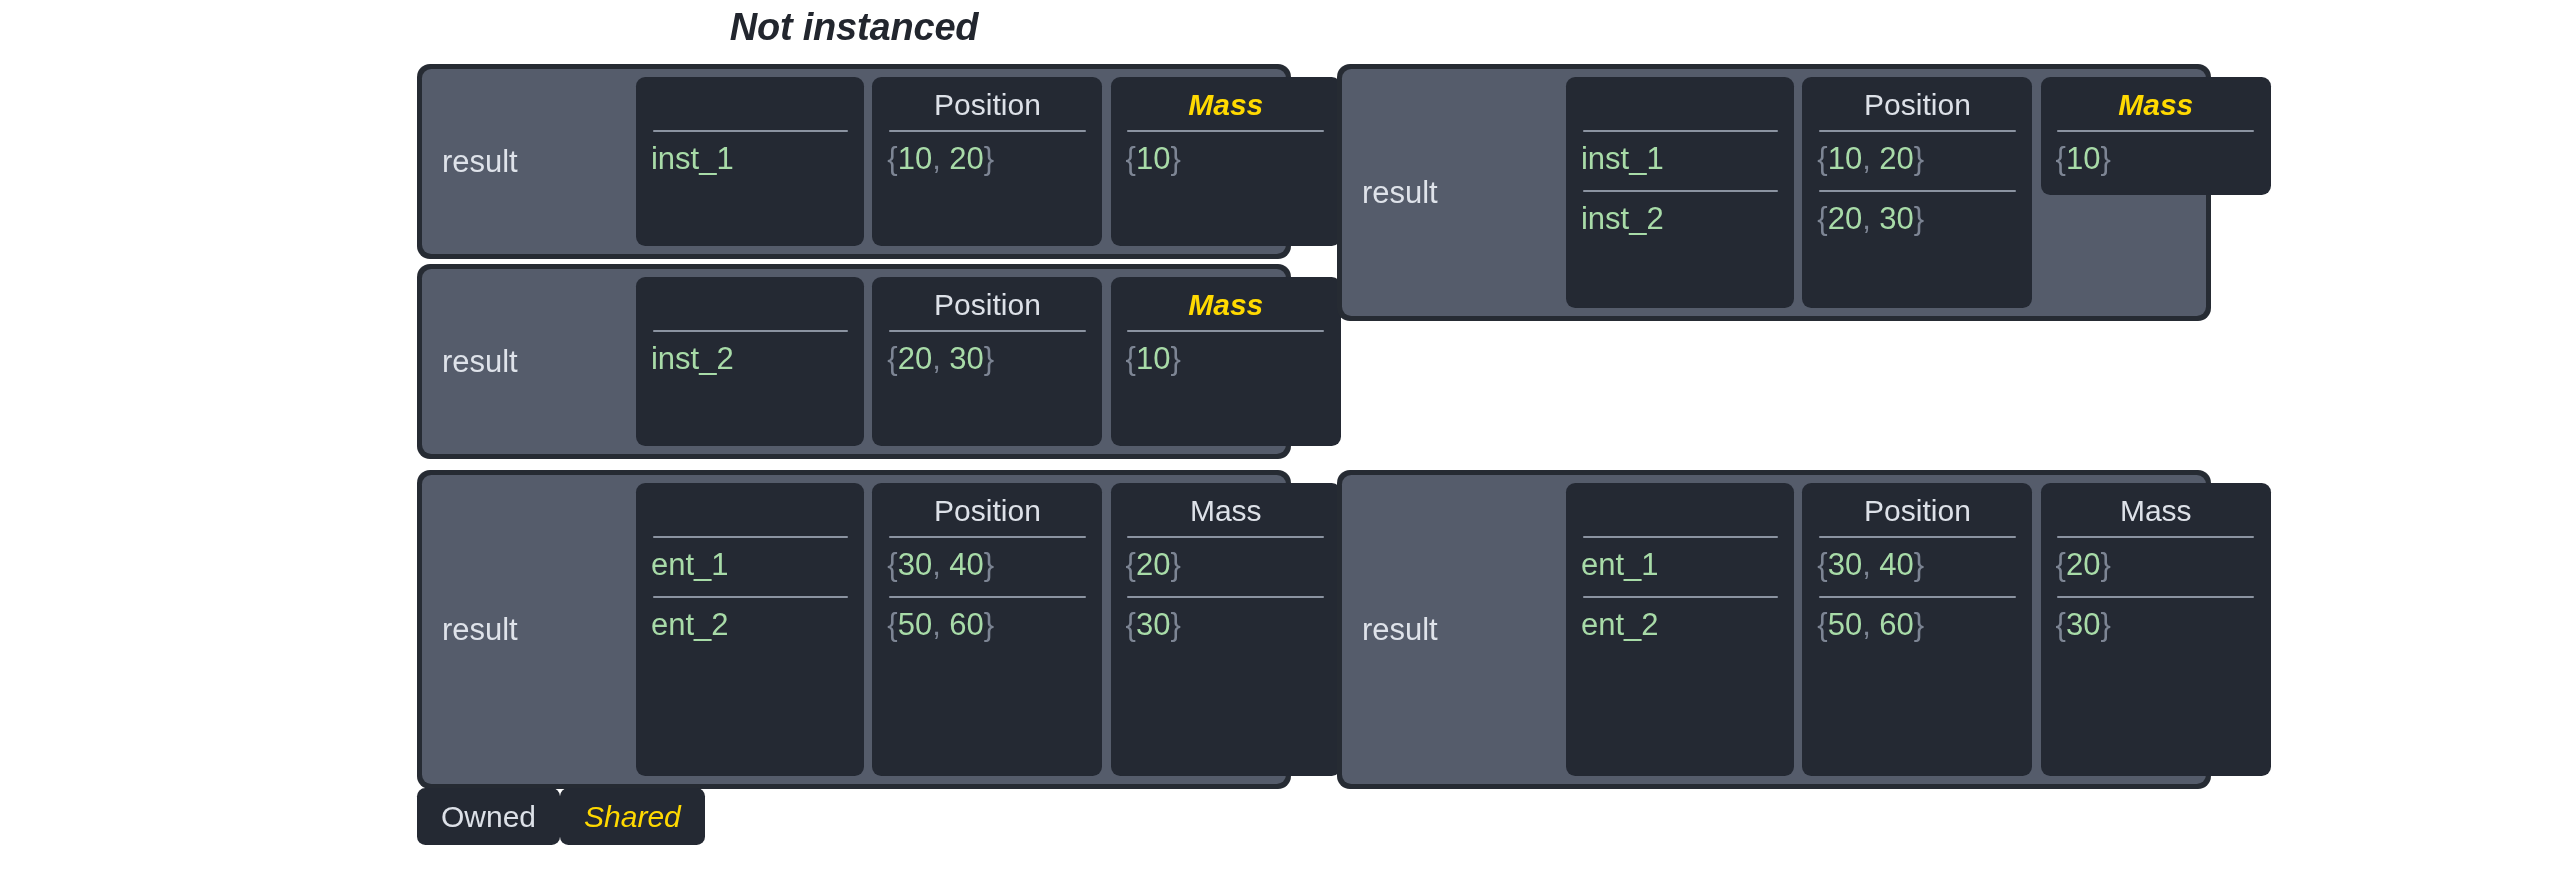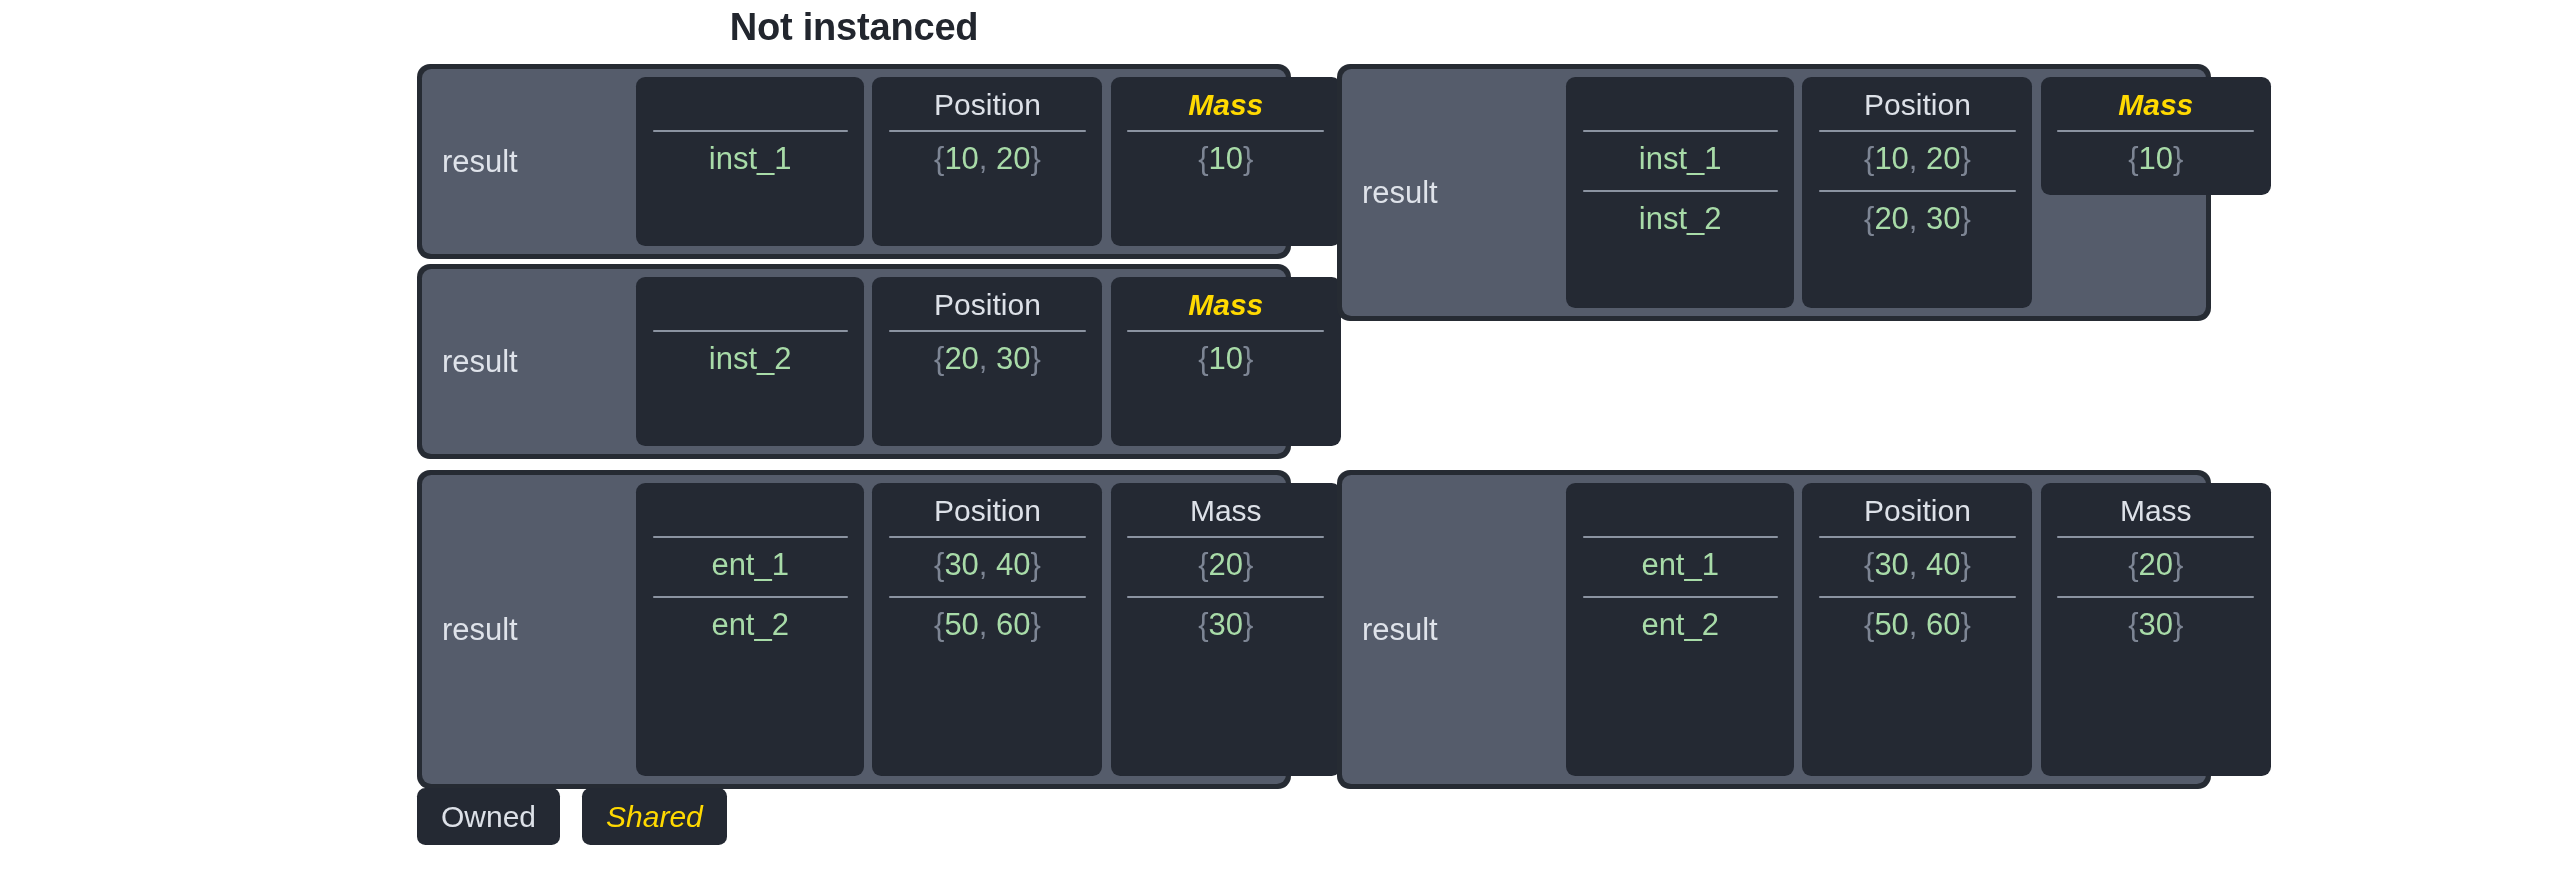--- a/index.html
+++ b/index.html
@@ -25,21 +25,21 @@
   .col-title {
     position: absolute;
     font-size: 38px;
     font-weight: bold;
     color: #22262e;
     letter-spacing: -0.2px;
     white-space: nowrap;
     text-align: center;
     top: 5.5px;
   }
-  #title-left  { left: 417px;  width: 874px; }
+  #title-left  { left: 417px;  width: 874px; font-style: italic; }
   #title-right { left: 1337px; width: 874px; }
 
   
   .block {
     position: absolute;
     background: #262b33;
     border-radius: 13px;
     padding: 4.6px;
     box-sizing: border-box;
   }
@@ -103,35 +103,34 @@
   .col-head.blank { visibility: hidden; }
 
   .rule {
     height: 1.8px;
     background: #8b93a1;
     margin: 8.3px 3.7px 0 3.7px;
     border-radius: 0.9px;
   }
 
   .cell {
-    text-align: center;
     font-size: 31px;
     line-height: 1.12;
     color: #a8dba8;
     white-space: nowrap;
     padding: 10px 1.8px 2.8px;
     min-height: 37px;
   }
   .punct { color: #7d8594; }
 
   
   .legend {
     position: absolute;
     display: flex;
-    gap: 22px;
+    gap: 0;
     left: 417px;
     top: 788px;
   }
   .legend-chip {
     background: #242933;
     border-radius: 8.3px;
     padding: 11px 24px;
     font-size: 30px;
     line-height: 1.18;
     color: #dde1e8;

